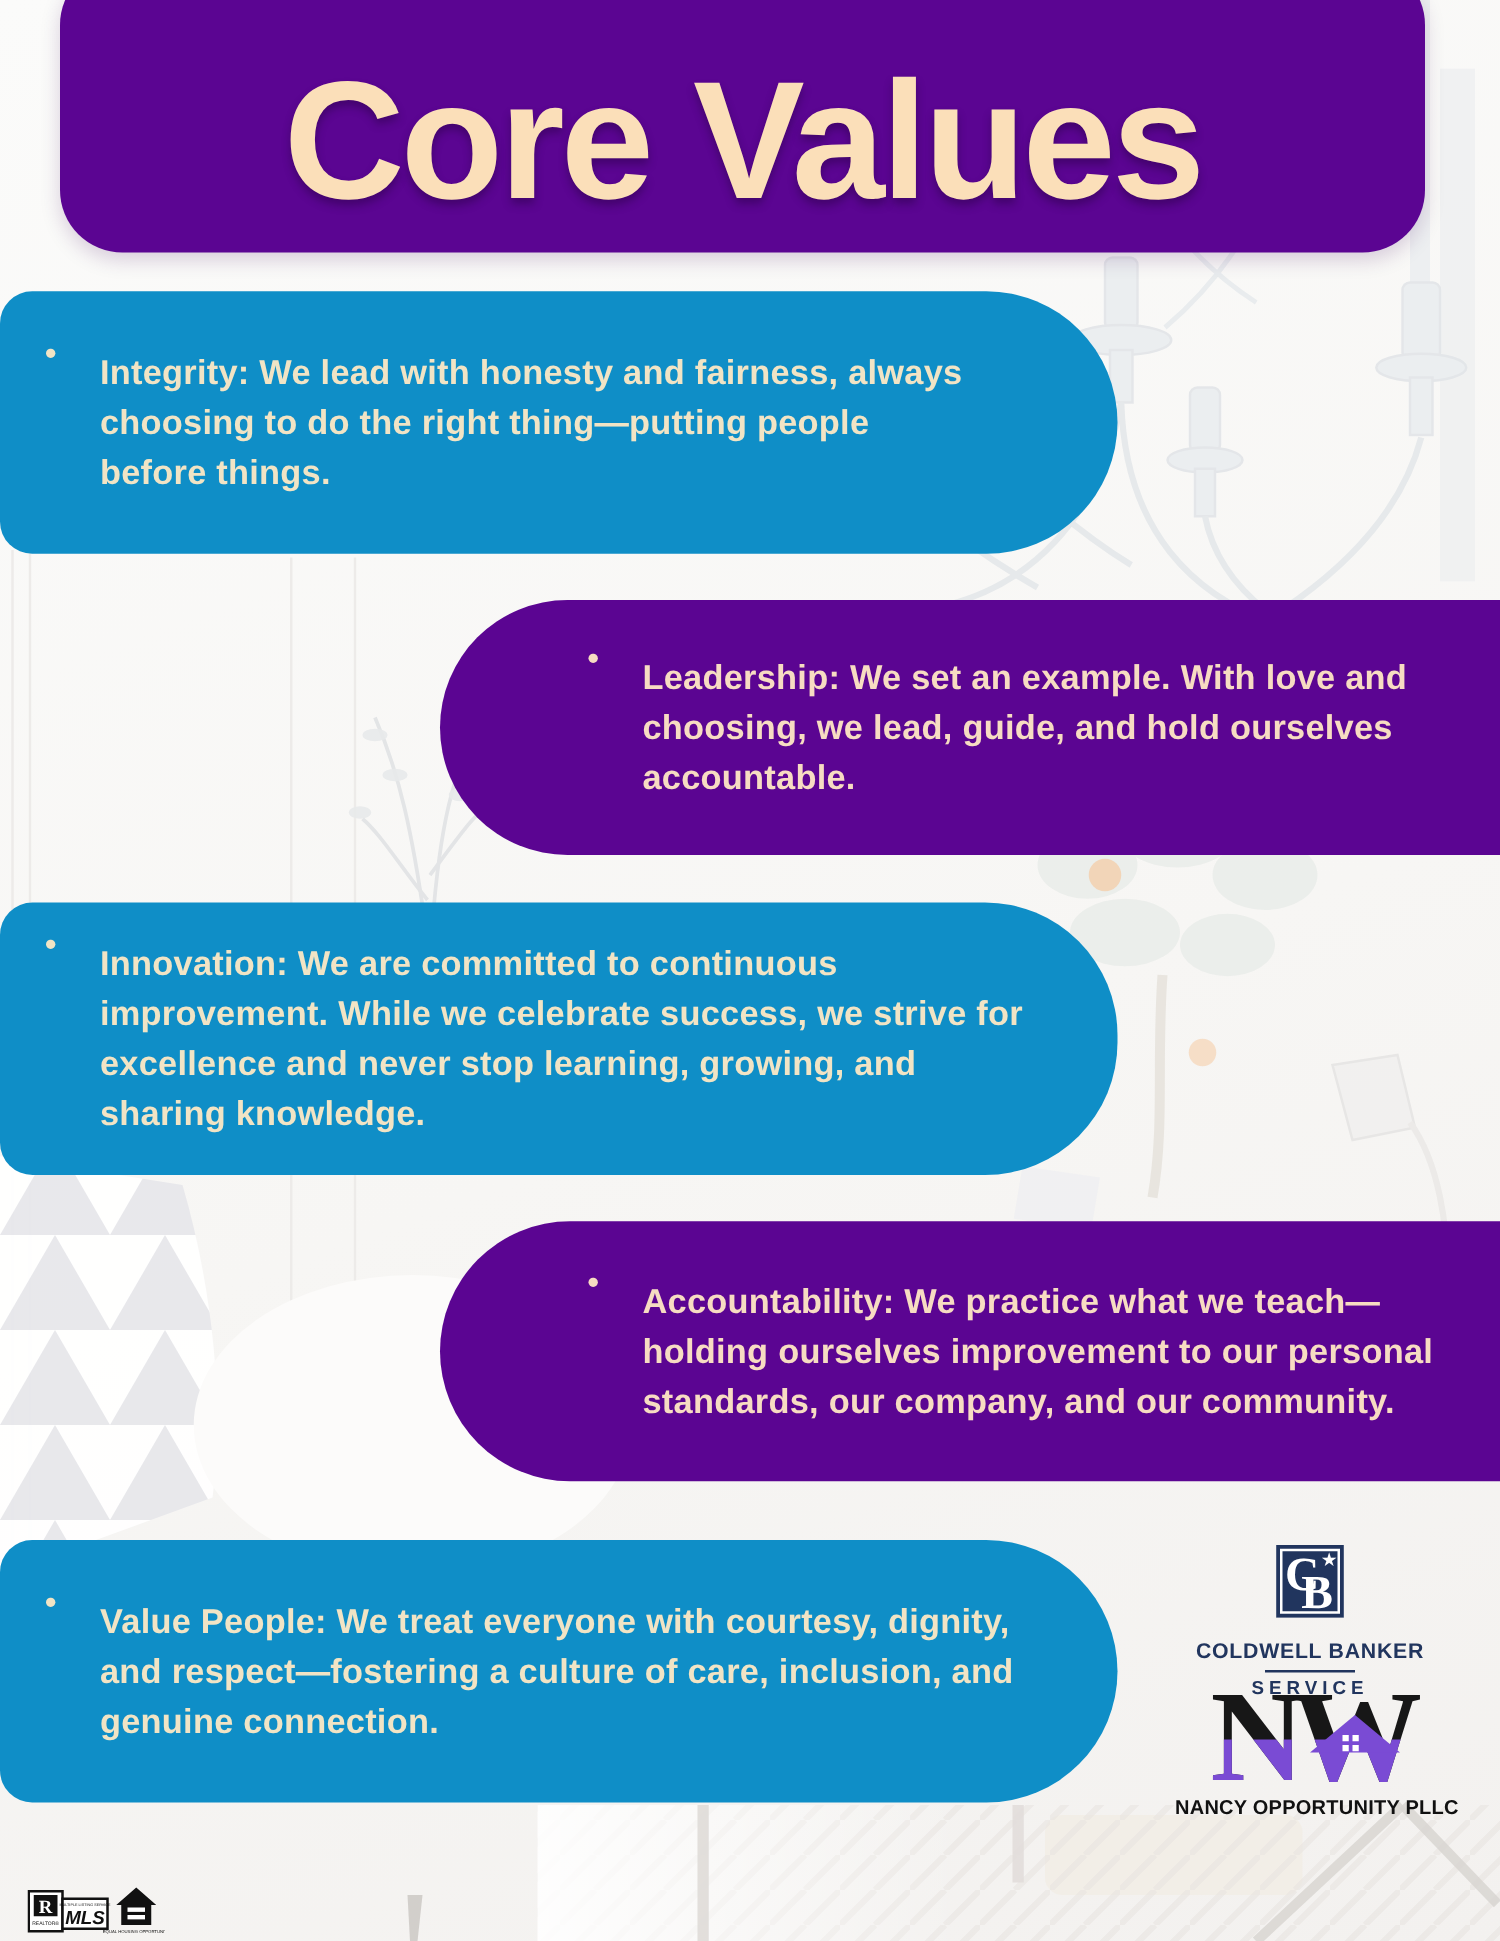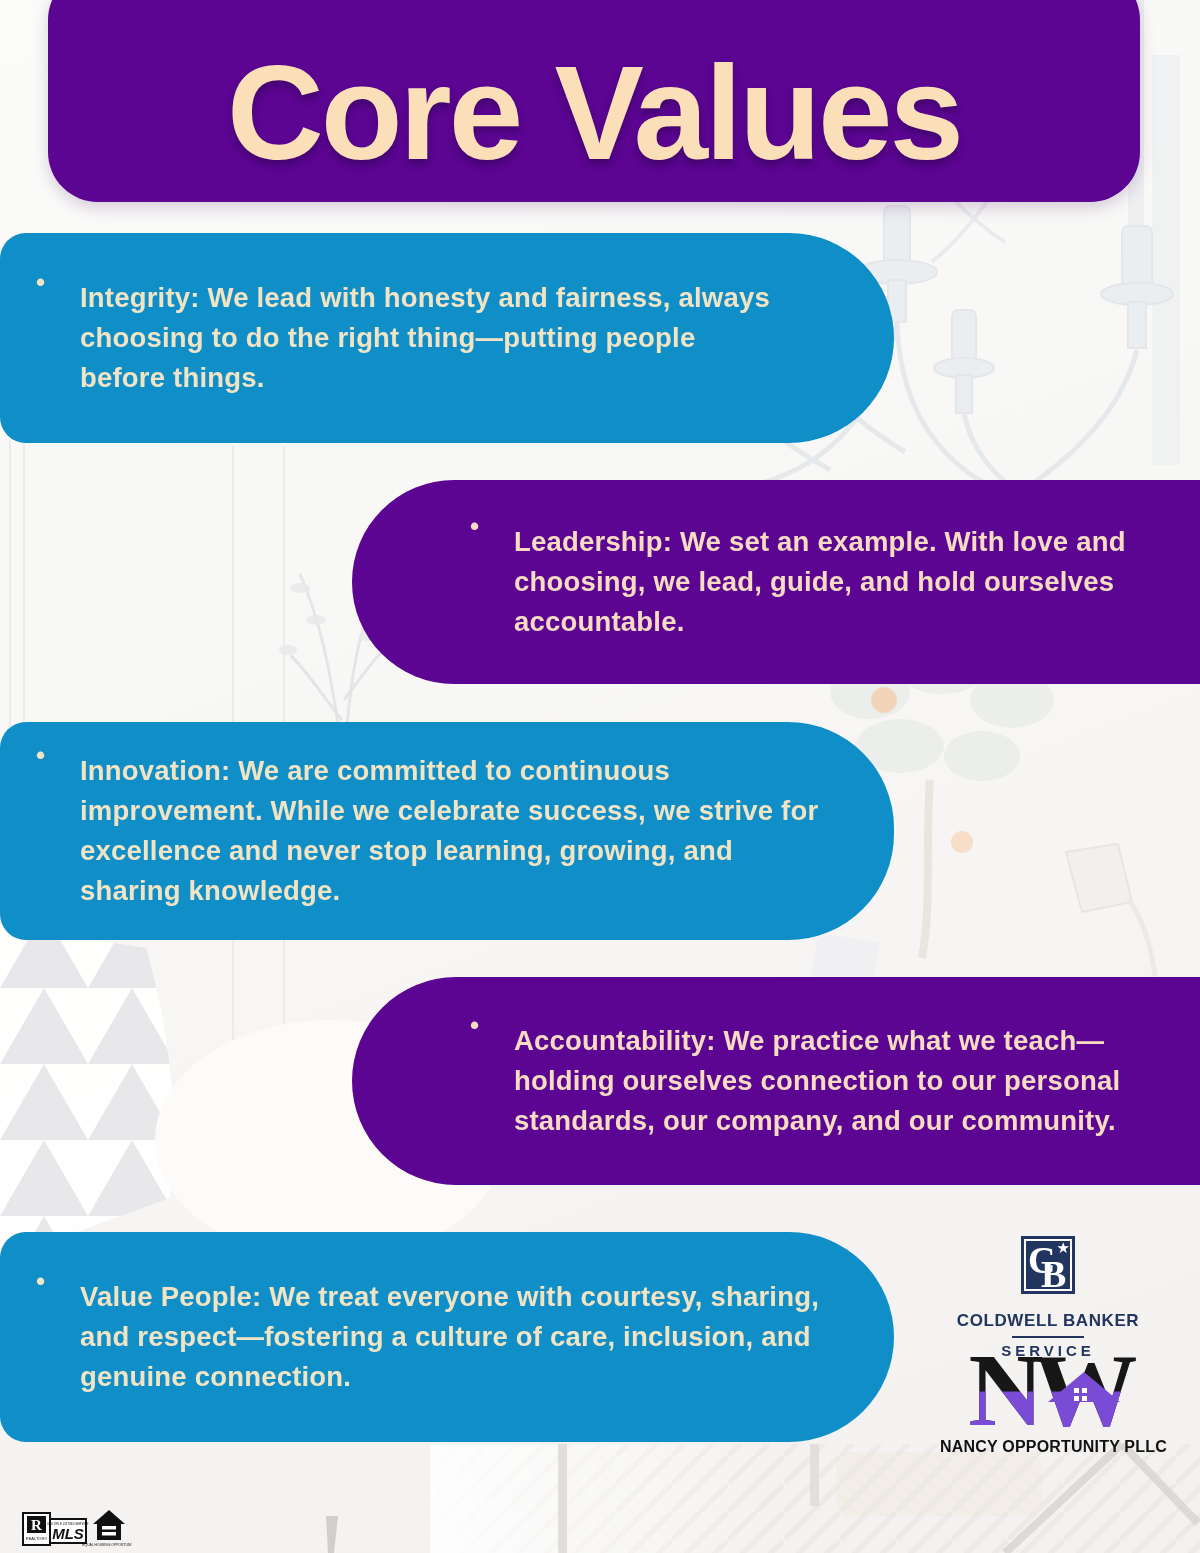--- a/index.html
+++ b/index.html
@@ -196,28 +196,28 @@
   <section class="banner blue b-left b3">
     <div class="row">
       <span class="bullet">•</span>
       <p>Innovation: We are committed to continuous improvement. While we celebrate success, we strive for excellence and never stop learning, growing, and sharing knowledge.</p>
     </div>
   </section>
 
   <section class="banner purple b-right b4">
     <div class="row">
       <span class="bullet">•</span>
-      <p>Accountability: We practice what we teach—holding ourselves connection to our personal standards, our company, and our community.</p>
+      <p>Accountability: We practice what we teach—holding ourselves improvement to our personal standards, our company, and our community.</p>
     </div>
   </section>
 
   <section class="banner blue b-left b5">
     <div class="row">
       <span class="bullet">•</span>
-      <p>Value People: We treat everyone with courtesy, sharing, and respect—fostering a culture of care, inclusion, and genuine connection.</p>
+      <p>Value People: We treat everyone with courtesy, dignity, and respect—fostering a culture of care, inclusion, and genuine connection.</p>
     </div>
   </section>
 
   <div class="cb">
     <div class="cb-square">
       <span class="cb-c">C</span>
       <span class="cb-b">B</span>
       <span class="cb-star">★</span>
     </div>
     <div class="cb-line1">COLDWELL BANKER</div>

